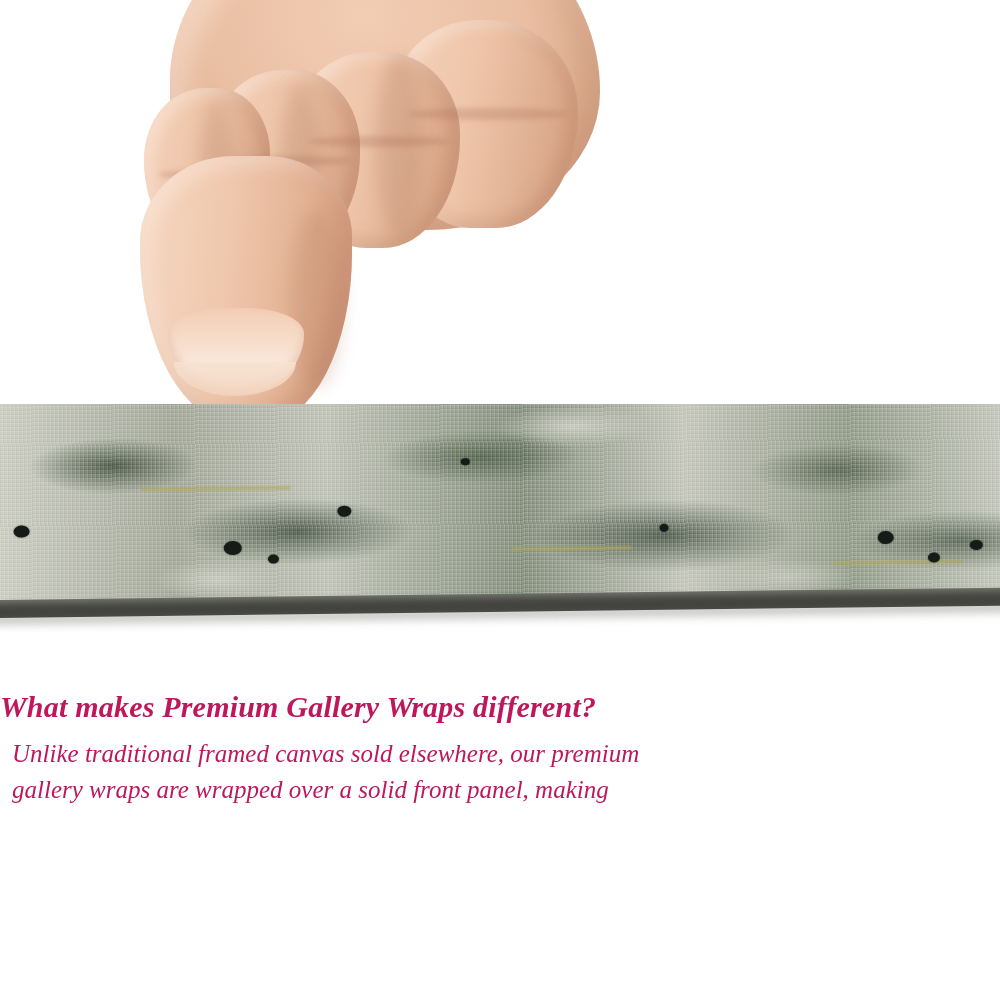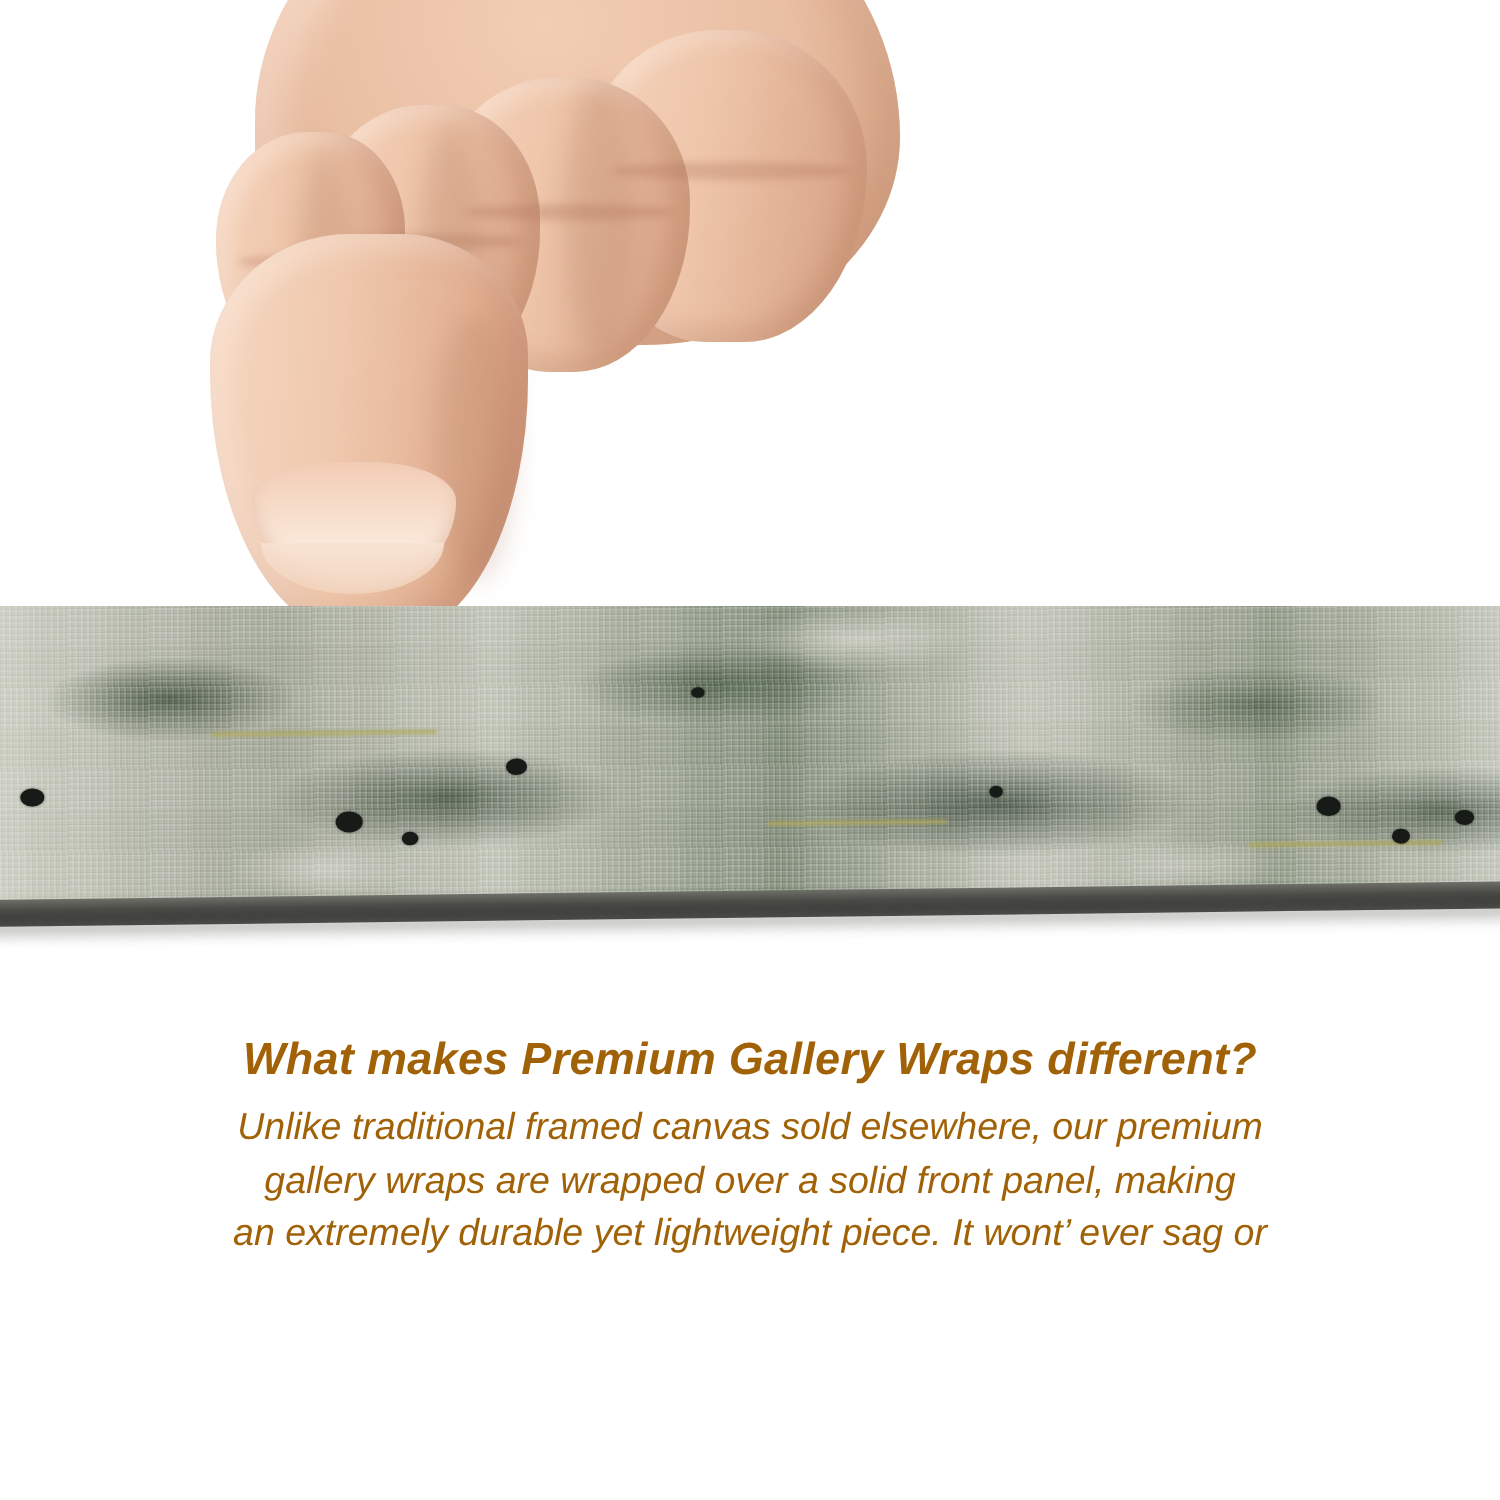--- a/index.html
+++ b/index.html
@@ -192,33 +192,32 @@
     background: linear-gradient(180deg, rgba(120,120,118,0.55) 0%, rgba(255,255,255,0) 100%);
     filter: blur(3px);
   }
 
   
   .caption {
     position: absolute;
     left: 0;
     top: 690px;
     width: 1000px;
-    text-align: center;
-    color: #a16207;
-    font-family: Liberation Sans, sans-serif;
+    color: #be185d;
+    font-family: Liberation Serif, serif;
     font-style: italic;
   }
   .caption h1 {
     margin: 0 0 10px 0;
     font-size: 30px;
     font-weight: 700;
     letter-spacing: .2px;
   }
   .caption p {
-    margin: 1px;
+    margin: 12px;
     font-size: 25px;
     font-weight: 400;
     line-height: 1.42;
   }
   .caption .line { display: block; }
 </style>
 </head>
 <body>
 
 <div class="scene">
@@ -268,17 +267,16 @@
     </div>
     <div class="canvas-sideband"></div>
     <div class="canvas-shadow"></div>
   </div>
 
   <div class="caption">
     <h1>What makes Premium Gallery Wraps different?</h1>
     <p>
       <span class="line">Unlike traditional framed canvas sold elsewhere, our premium</span>
       <span class="line">gallery wraps are wrapped over a solid front panel, making</span>
-      <span class="line">an extremely durable yet lightweight piece. It wont’ ever sag or</span>
     </p>
   </div>
 
 </div>
 
 </body></html>

